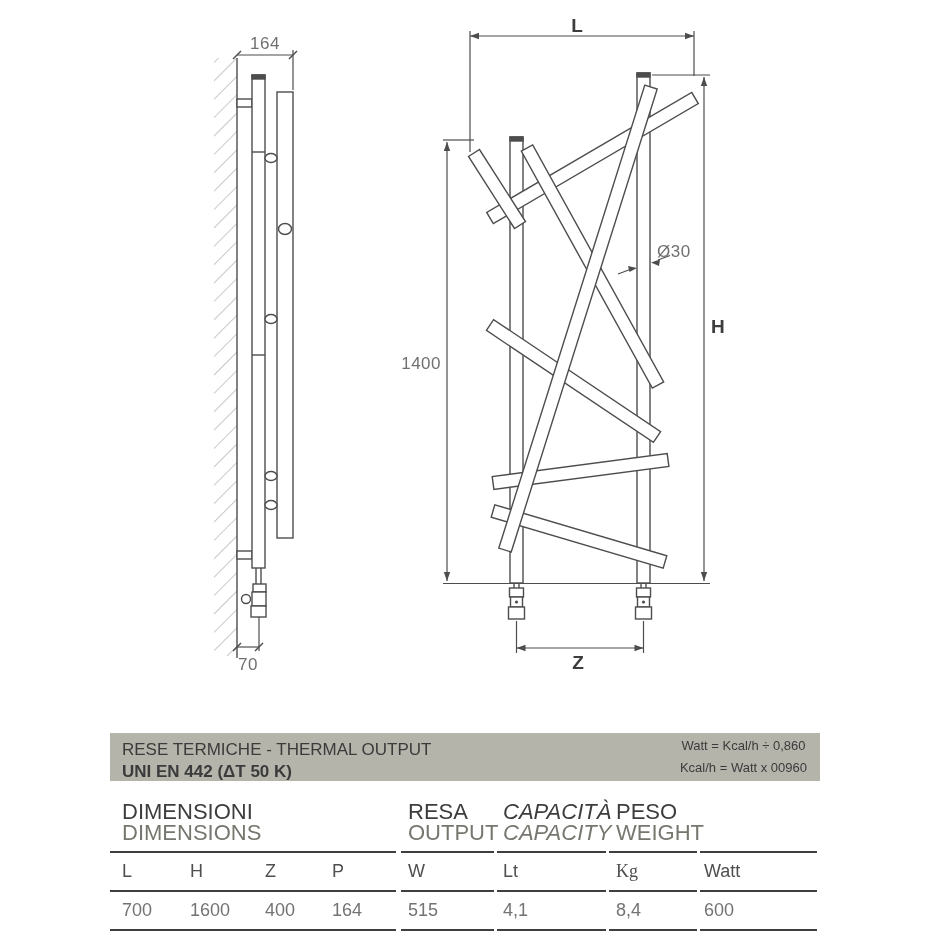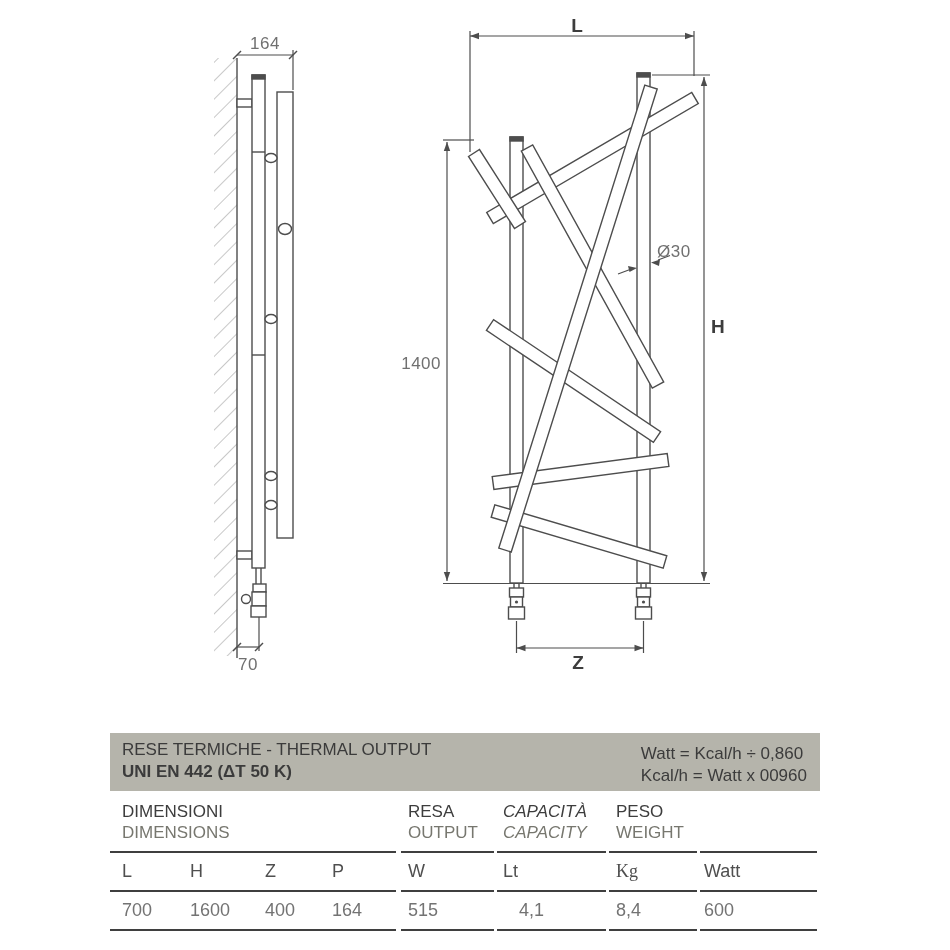--- a/index.html
+++ b/index.html
@@ -2,25 +2,25 @@
 <html><head>
 <meta charset="utf-8">
 <style>
   html,body{margin:0;padding:0;background:#ffffff;}
   body{width:950px;height:950px;position:relative;font-family:"Liberation Sans",sans-serif;overflow:hidden;}
   #stage{position:absolute;left:0;top:0;width:950px;height:950px;}
   svg text{font-family:"Liberation Sans",sans-serif;}
   .dim-num{fill:#707070;font-size:17px;letter-spacing:.5px;}
   .dim-letter{fill:#3d3d3d;font-size:19px;font-weight:600;}
   .abs{position:absolute;}
-  .band{left:110px;top:733px;width:710px;height:58px;background:#b5b4ab;}
+  .band{left:110px;top:733px;width:710px;height:48px;background:#b5b4ab;}
   .band-left{position:absolute;left:12px;top:6px;color:#3b3b3b;font-size:17px;line-height:22px;white-space:nowrap;}
   .band-left .l2{font-weight:700;}
-  .band-right{position:absolute;right:13px;top:10px;color:#3b3b3b;font-size:17px;line-height:22px;text-align:left;white-space:nowrap;}
-  .grp{position:absolute;top:801px;font-size:17px;line-height:21px;color:#3d3d3d;white-space:nowrap;}
+  .band-right{position:absolute;right:13px;top:2px;color:#3b3b3b;font-size:13px;line-height:22px;text-align:center;white-space:nowrap;}
+  .grp{position:absolute;top:801px;font-size:22px;line-height:21px;color:#3d3d3d;white-space:nowrap;}
   .grp .en{color:#77776f;text-align:right;}
   .rule{position:absolute;left:110px;width:707px;height:2px;
     background:linear-gradient(to right,
       #3f3f3f 0 286px, transparent 286px 291px,
       #3f3f3f 291px 384px, transparent 384px 387px,
       #3f3f3f 387px 496px, transparent 496px 499px,
       #3f3f3f 499px 587px, transparent 587px 590px,
       #3f3f3f 590px 707px);}
   .subhdr{position:absolute;top:861px;font-size:18px;color:#4f4f4f;white-space:nowrap;}
   .val{position:absolute;top:900px;font-size:18px;color:#737373;white-space:nowrap;}
@@ -229,17 +229,17 @@
   <div class="subhdr" style="left:408px;">W</div>
   <div class="subhdr" style="left:503px;">Lt</div>
   <div class="subhdr" style="left:616px;font-family:Liberation Serif, serif;">Kg</div>
   <div class="subhdr" style="left:704px;">Watt</div>
 
   <div class="val" style="left:122px;">700</div>
   <div class="val" style="left:190px;">1600</div>
   <div class="val" style="left:265px;">400</div>
   <div class="val" style="left:332px;">164</div>
   <div class="val" style="left:408px;">515</div>
-  <div class="val" style="left:519px;">4,1</div>
+  <div class="val" style="left:503px;">4,1</div>
   <div class="val" style="left:616px;">8,4</div>
   <div class="val" style="left:704px;">600</div>
 
 </div>
 
 </body></html>

